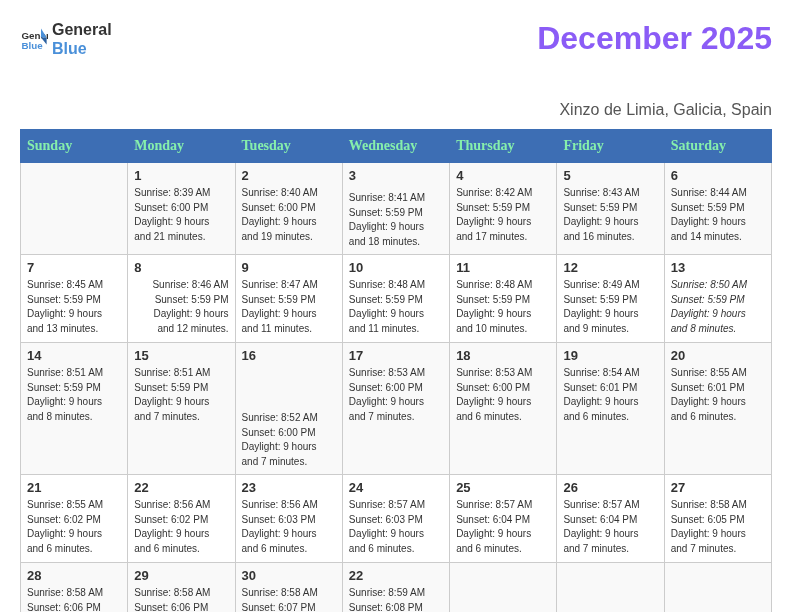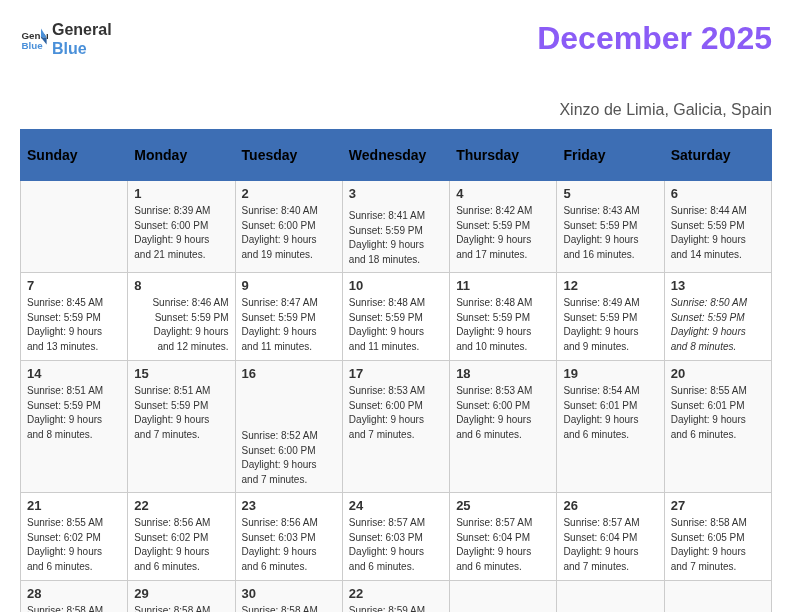--- a/index.html
+++ b/index.html
@@ -39,26 +39,27 @@
       color: #555;
       margin-top: 44px;
     }
     table {
       width: 100%;
       border-collapse: collapse;
       table-layout: fixed;
     }
     thead tr th {
       background-color: #3d6eb4;
-      color: #000000;
+      color: #86efac;
       text-align: left;
-      padding: 17px 6px;
+      padding: 8px 6px;
       font-size: 14px;
       font-weight: bold;
       border: 1px solid #3d6eb4;
+      font-family: Liberation Serif, serif;
     }
     tbody tr td {
       border: 1px solid #ccc;
       vertical-align: top;
       padding: 5px 6px;
       font-size: 11px;
       color: #333;
       height: 88px;
     }
     tbody tr:nth-child(odd) td {

